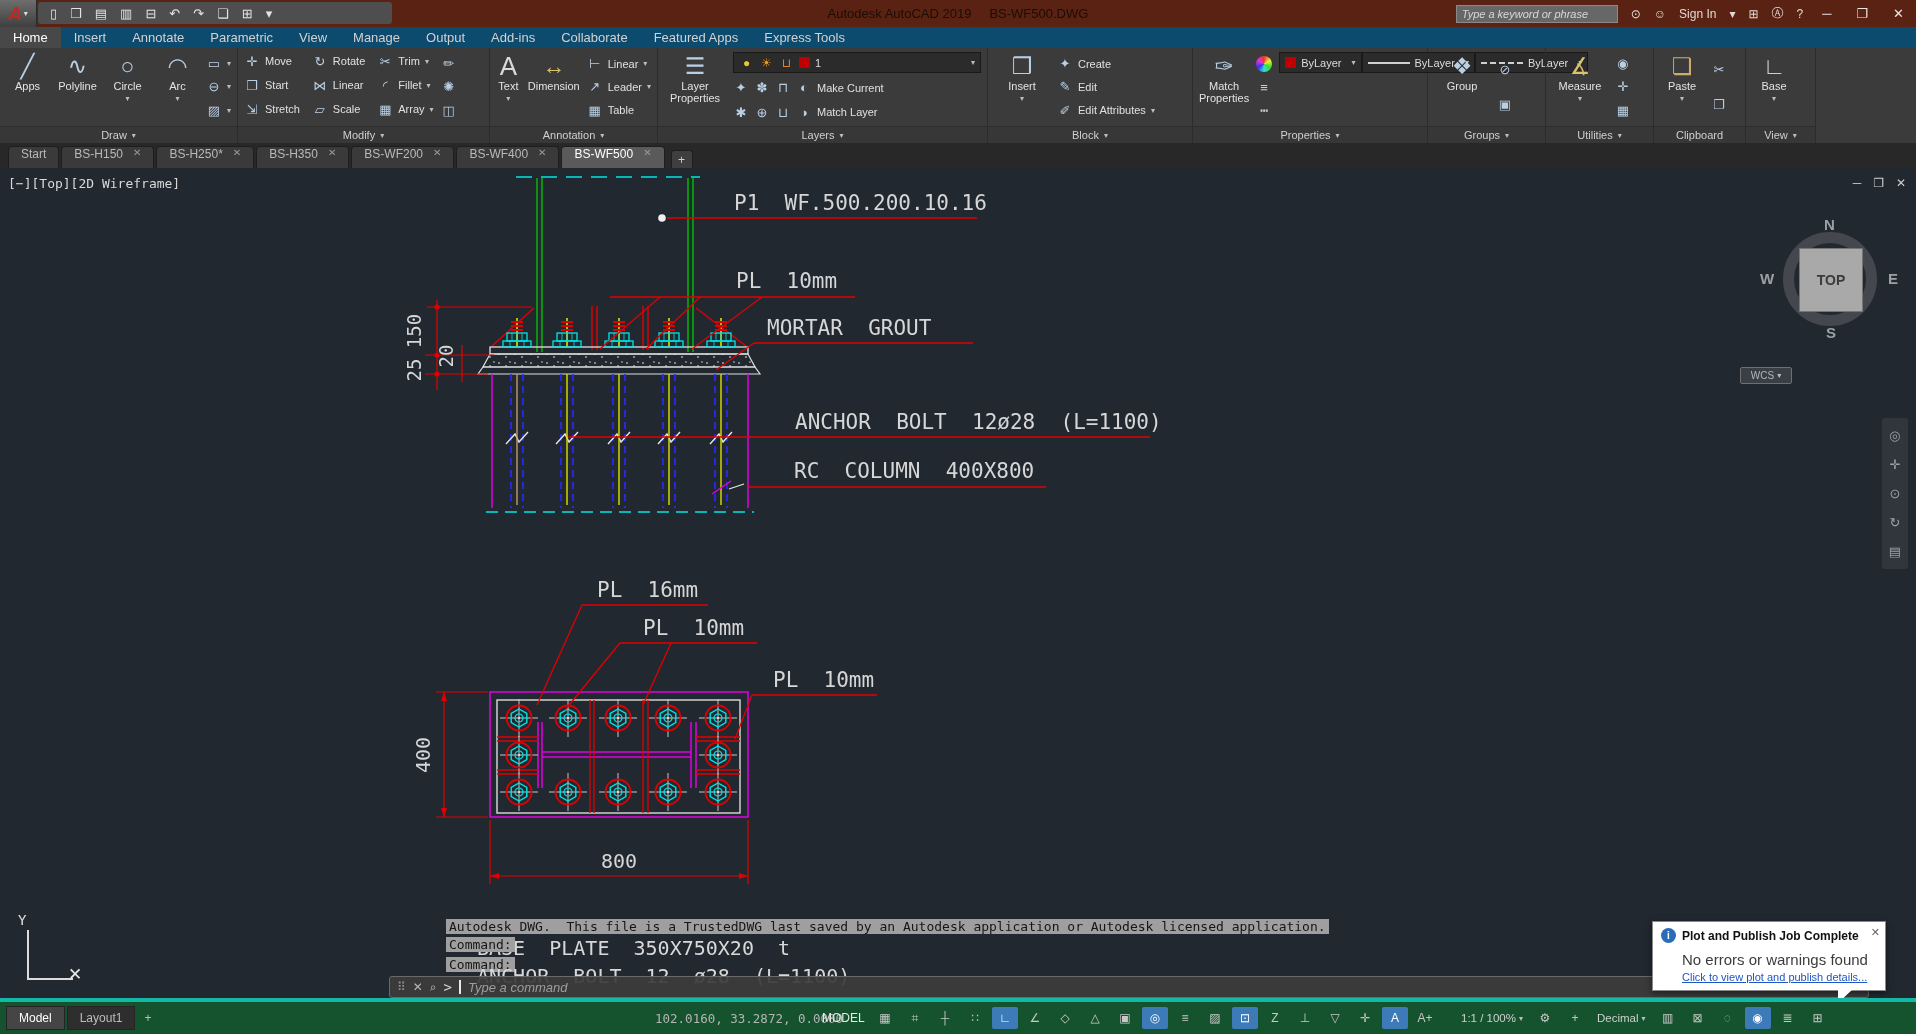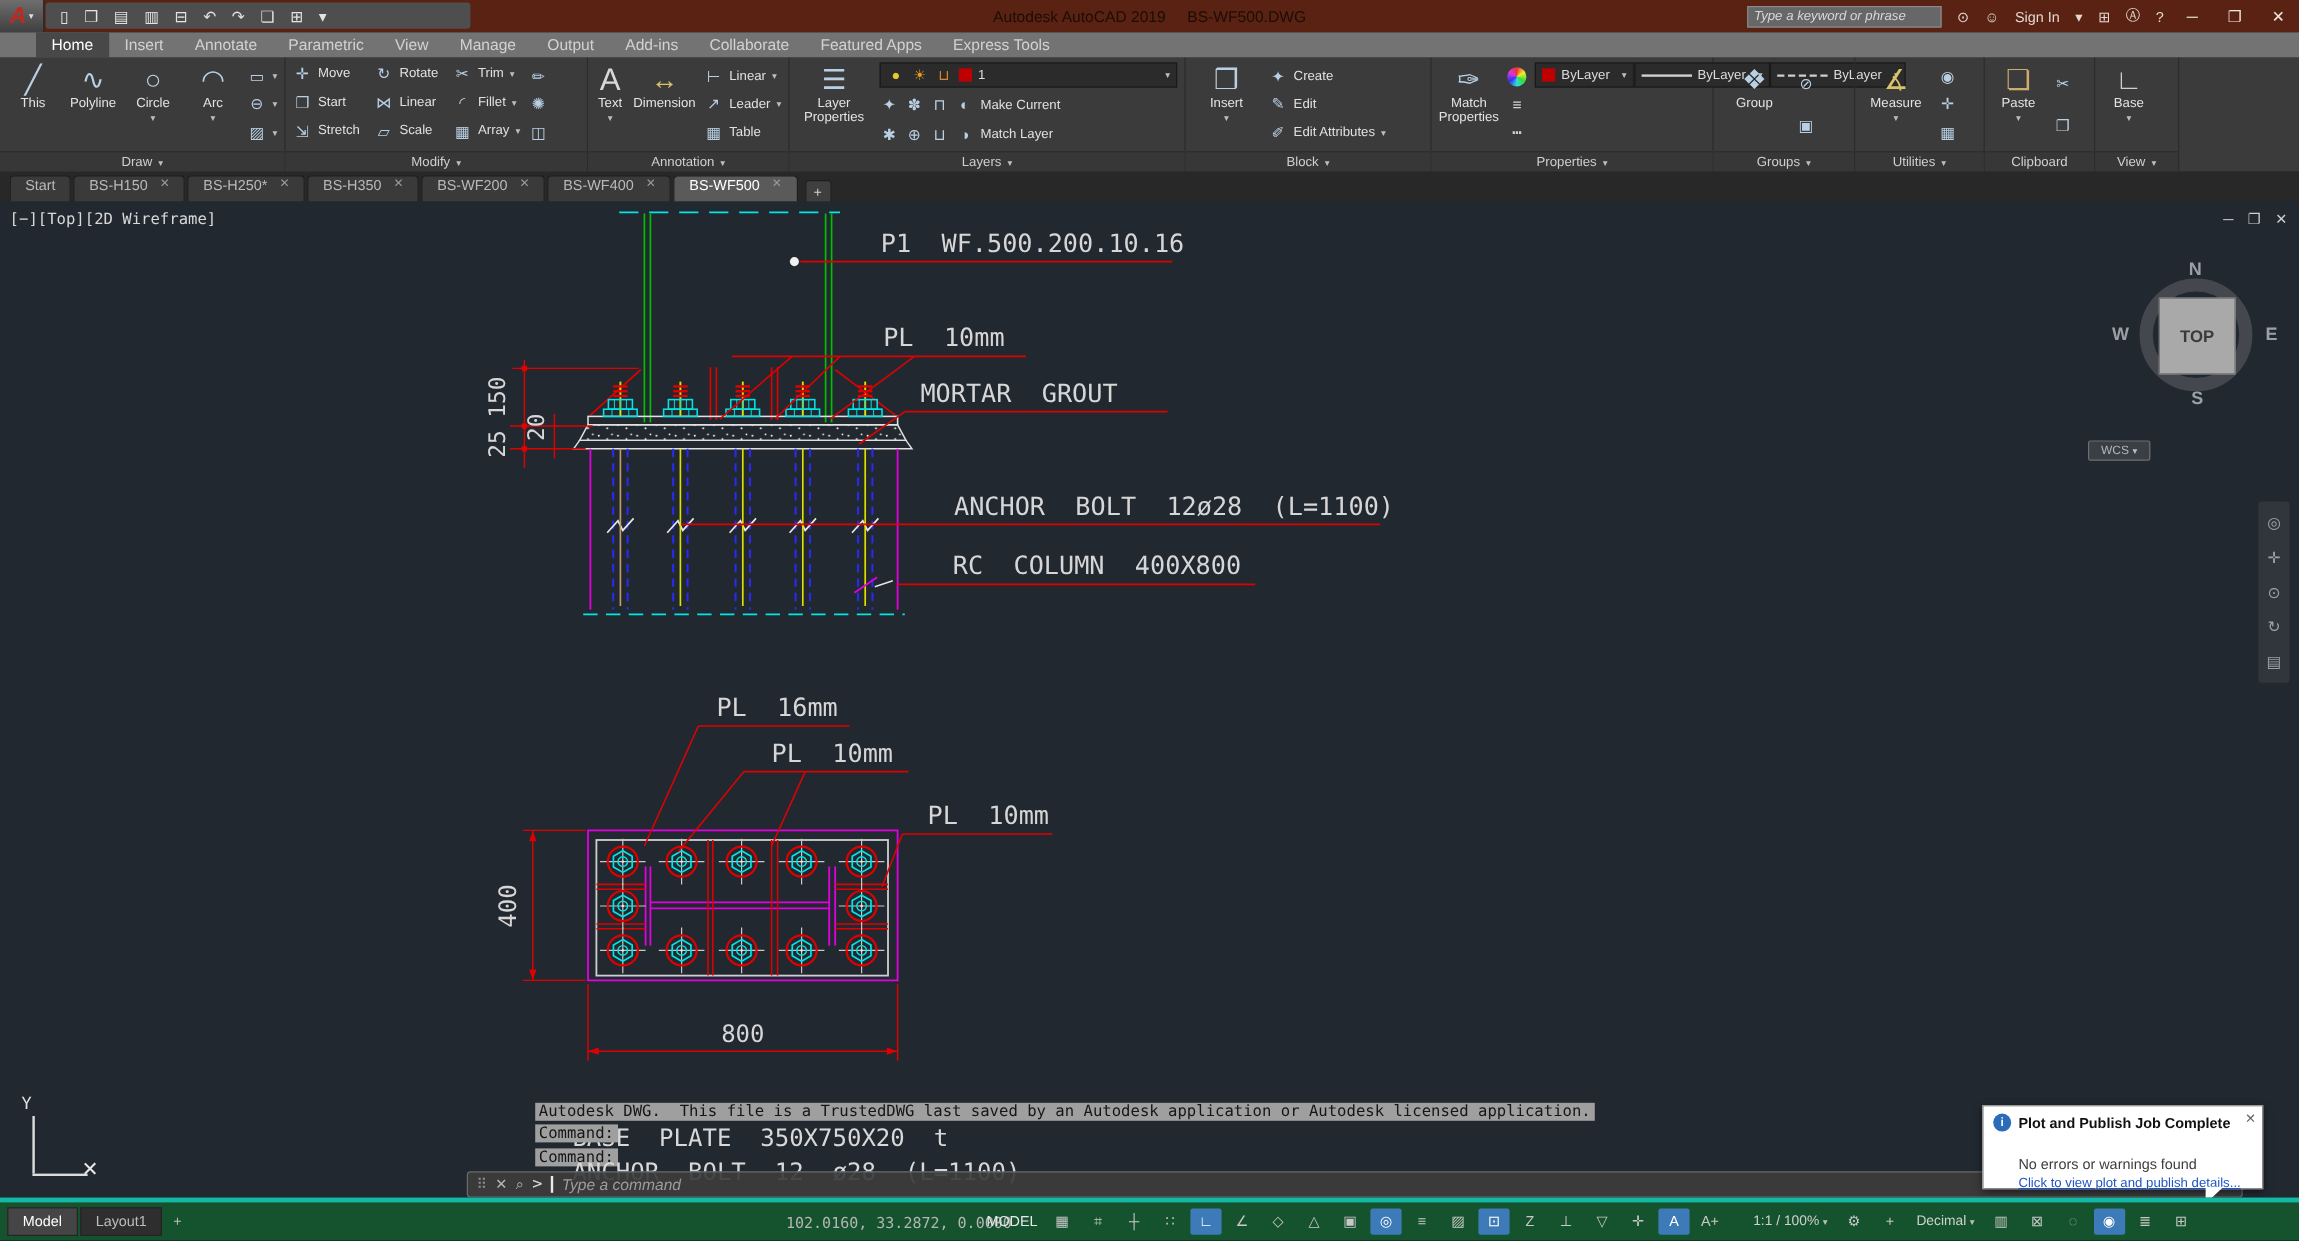--- a/index.html
+++ b/index.html
@@ -15,21 +15,21 @@
        display:flex;align-items:center;gap:13px;padding:0 12px;color:#e3e3e3;font-size:13px;}
   .qat span{cursor:default;}
   .titlemid{position:absolute;left:0;right:0;top:0;height:27px;display:flex;align-items:center;justify-content:center;
             gap:18px;font-size:13px;color:#1d0d06;pointer-events:none;}
   .tbright{position:absolute;right:6px;top:0;height:27px;display:flex;align-items:center;gap:13px;color:#e3d8d1;font-size:12px;}
   .tbright input{width:150px;height:16px;background:#676767;border:1px solid #8a8a8a;color:#efefef;
                  font-style:italic;font-size:11px;padding:0 5px;font-family:"Liberation Sans",sans-serif;}
   .tbright input::placeholder{color:#d8d8d8;}
   .winbtn{font-size:13px;color:#efe6e0;padding:0 6px;}
   
-  .tabrow{position:absolute;top:27px;left:0;right:0;height:21px;background:#737373;display:flex;align-items:stretch;padding-left:30px;}
+  .tabrow{position:absolute;top:27px;left:0;right:0;height:21px;background:#0c4a6e;display:flex;align-items:stretch;}
   .rtab{display:flex;align-items:center;padding:0 13px;font-size:13px;color:#d2d2d2;}
   .rtab.active{background:#484848;color:#fff;}
   
   .ribbon{position:absolute;top:48px;left:0;right:0;height:95px;background:#3b3b3b;display:flex;}
   .panel{display:flex;flex-direction:column;border-right:1px solid #2c2c2c;box-sizing:border-box;}
   .pbody{flex:1;display:flex;align-items:stretch;padding:3px 6px;gap:7px;}
   .plabel{height:16px;background:#373737;border-top:1px solid #2d2d2d;color:#cfcfcf;font-size:11px;
           display:flex;align-items:center;justify-content:center;gap:5px;}
   .bigbtn{width:56px;display:flex;flex-direction:column;align-items:center;padding-top:2px;gap:1px;
           color:#e3e3e3;font-size:11px;text-align:center;line-height:12px;}
@@ -85,21 +85,21 @@
   .cmdbar .pr{color:#d8d8d8;font-family:"DejaVu Sans Mono",monospace;font-size:14px;}
   .cmdbar .ghost{color:#9d9d9d;font-style:italic;font-size:13px;}
   .cmdbar .caret{width:2px;height:14px;background:#e8e8e8;}
   .cmdbar .exp{margin-left:auto;color:#9d9d9d;font-size:11px;}
   
   .notif{position:absolute;left:1652px;top:753px;width:234px;height:70px;background:#fff;border:1px solid #8a8a8a;
          box-shadow:0 2px 6px rgba(0,0,0,.5);padding:6px 8px;box-sizing:border-box;}
   .notif .t{font-size:12px;font-weight:bold;color:#111;display:flex;align-items:center;gap:6px;}
   .notif .ii{width:15px;height:15px;border-radius:50%;background:#2b6cb8;color:#fff;font-size:10px;font-weight:bold;
              display:flex;align-items:center;justify-content:center;flex:0 0 15px;}
-  .notif .b{font-size:12px;color:#3c3c3c;margin:20px 0 3px 21px;}
+  .notif .b{font-size:15px;color:#3c3c3c;margin:8px 0 3px 21px;}
   .notif .l{font-size:11px;color:#1f55c4;text-decoration:underline;margin-left:21px;}
   .notif .nx{position:absolute;right:5px;top:4px;color:#666;font-size:11px;}
   .ntail{position:absolute;left:1838px;top:821px;width:0;height:0;border-left:15px solid #fff;border-bottom:14px solid transparent;}
   
   .statusbar{position:absolute;left:0;bottom:0;right:0;height:32px;background:#14532d;border-top:4px solid #14b8a6;}
   .sbtabs{position:absolute;left:6px;top:0;height:32px;display:flex;align-items:center;gap:2px;}
   .sbtab{padding:4px 12px;font-size:12px;color:#bdbdbd;background:#2e2e2e;border:1px solid #242424;}
   .sbtab.active{background:#454545;color:#fff;}
   .sbplus{padding:4px 7px;color:#bdbdbd;font-size:12px;}
   .coords{position:absolute;left:655px;top:0;height:32px;display:flex;align-items:center;
@@ -166,21 +166,21 @@
     <div class="rtab">Featured Apps</div>
     <div class="rtab">Express Tools</div>
   </div>
 
   <div class="ribbon">
 
     <div class="panel" style="width:238px">
       <div class="pbody">
         <div class="bigbtn">
           <span class="ic">╱</span>
-          <span>This</span>
+          <span>Apps</span>
         </div>
         <div class="bigbtn">
           <span class="ic">∿</span>
           <span>Polyline</span>
         </div>
         <div class="bigbtn">
           <span class="ic">○</span>
           <span>Circle</span>
           <span class="cr">▾</span>
         </div>

